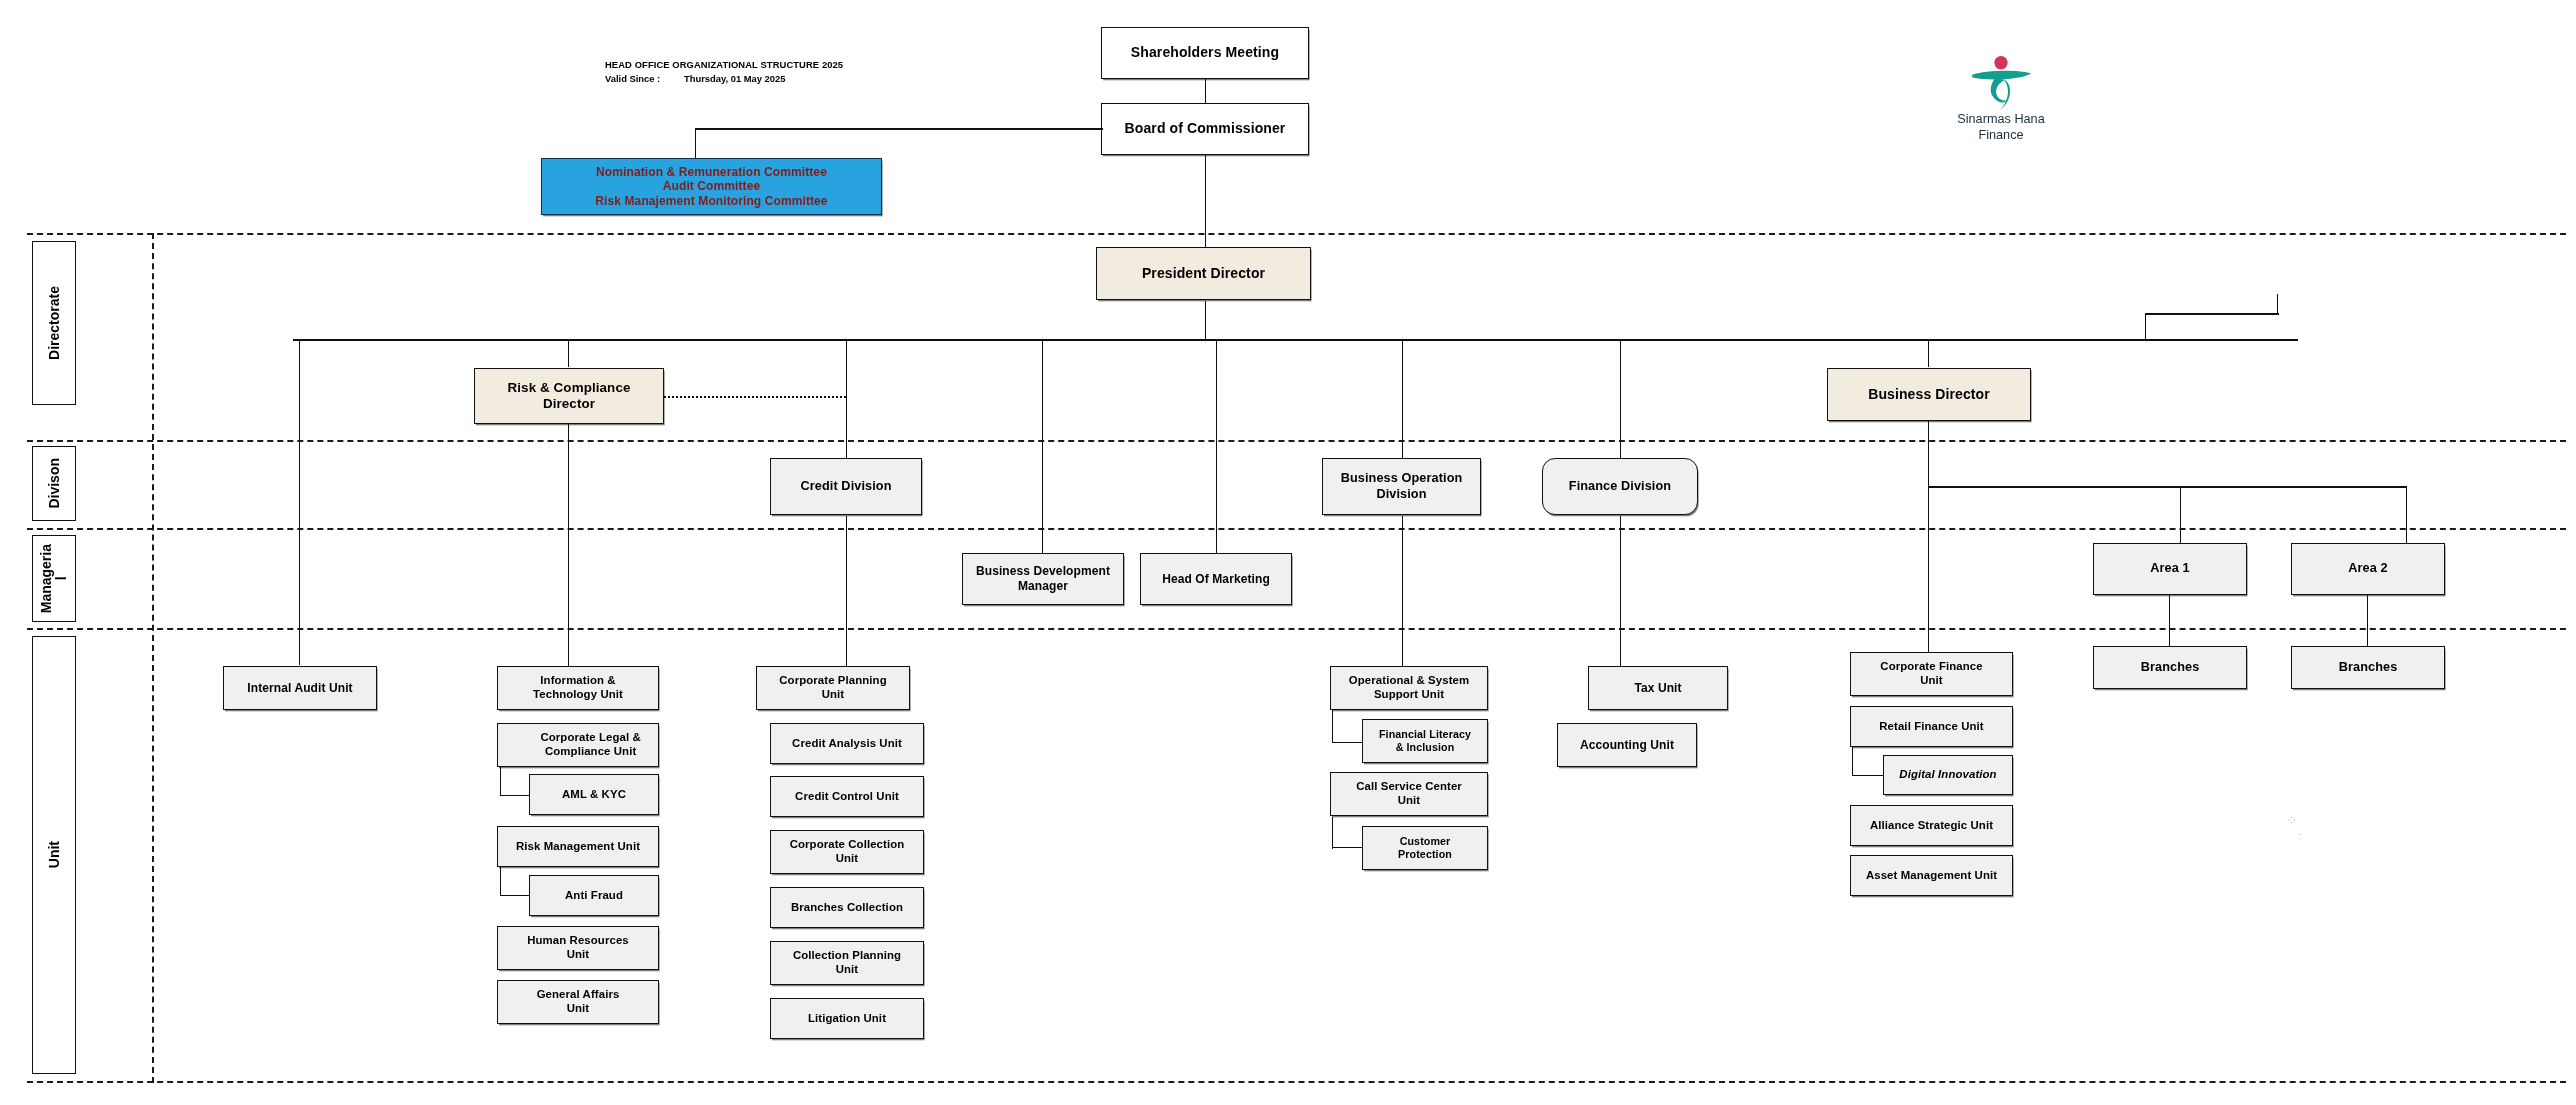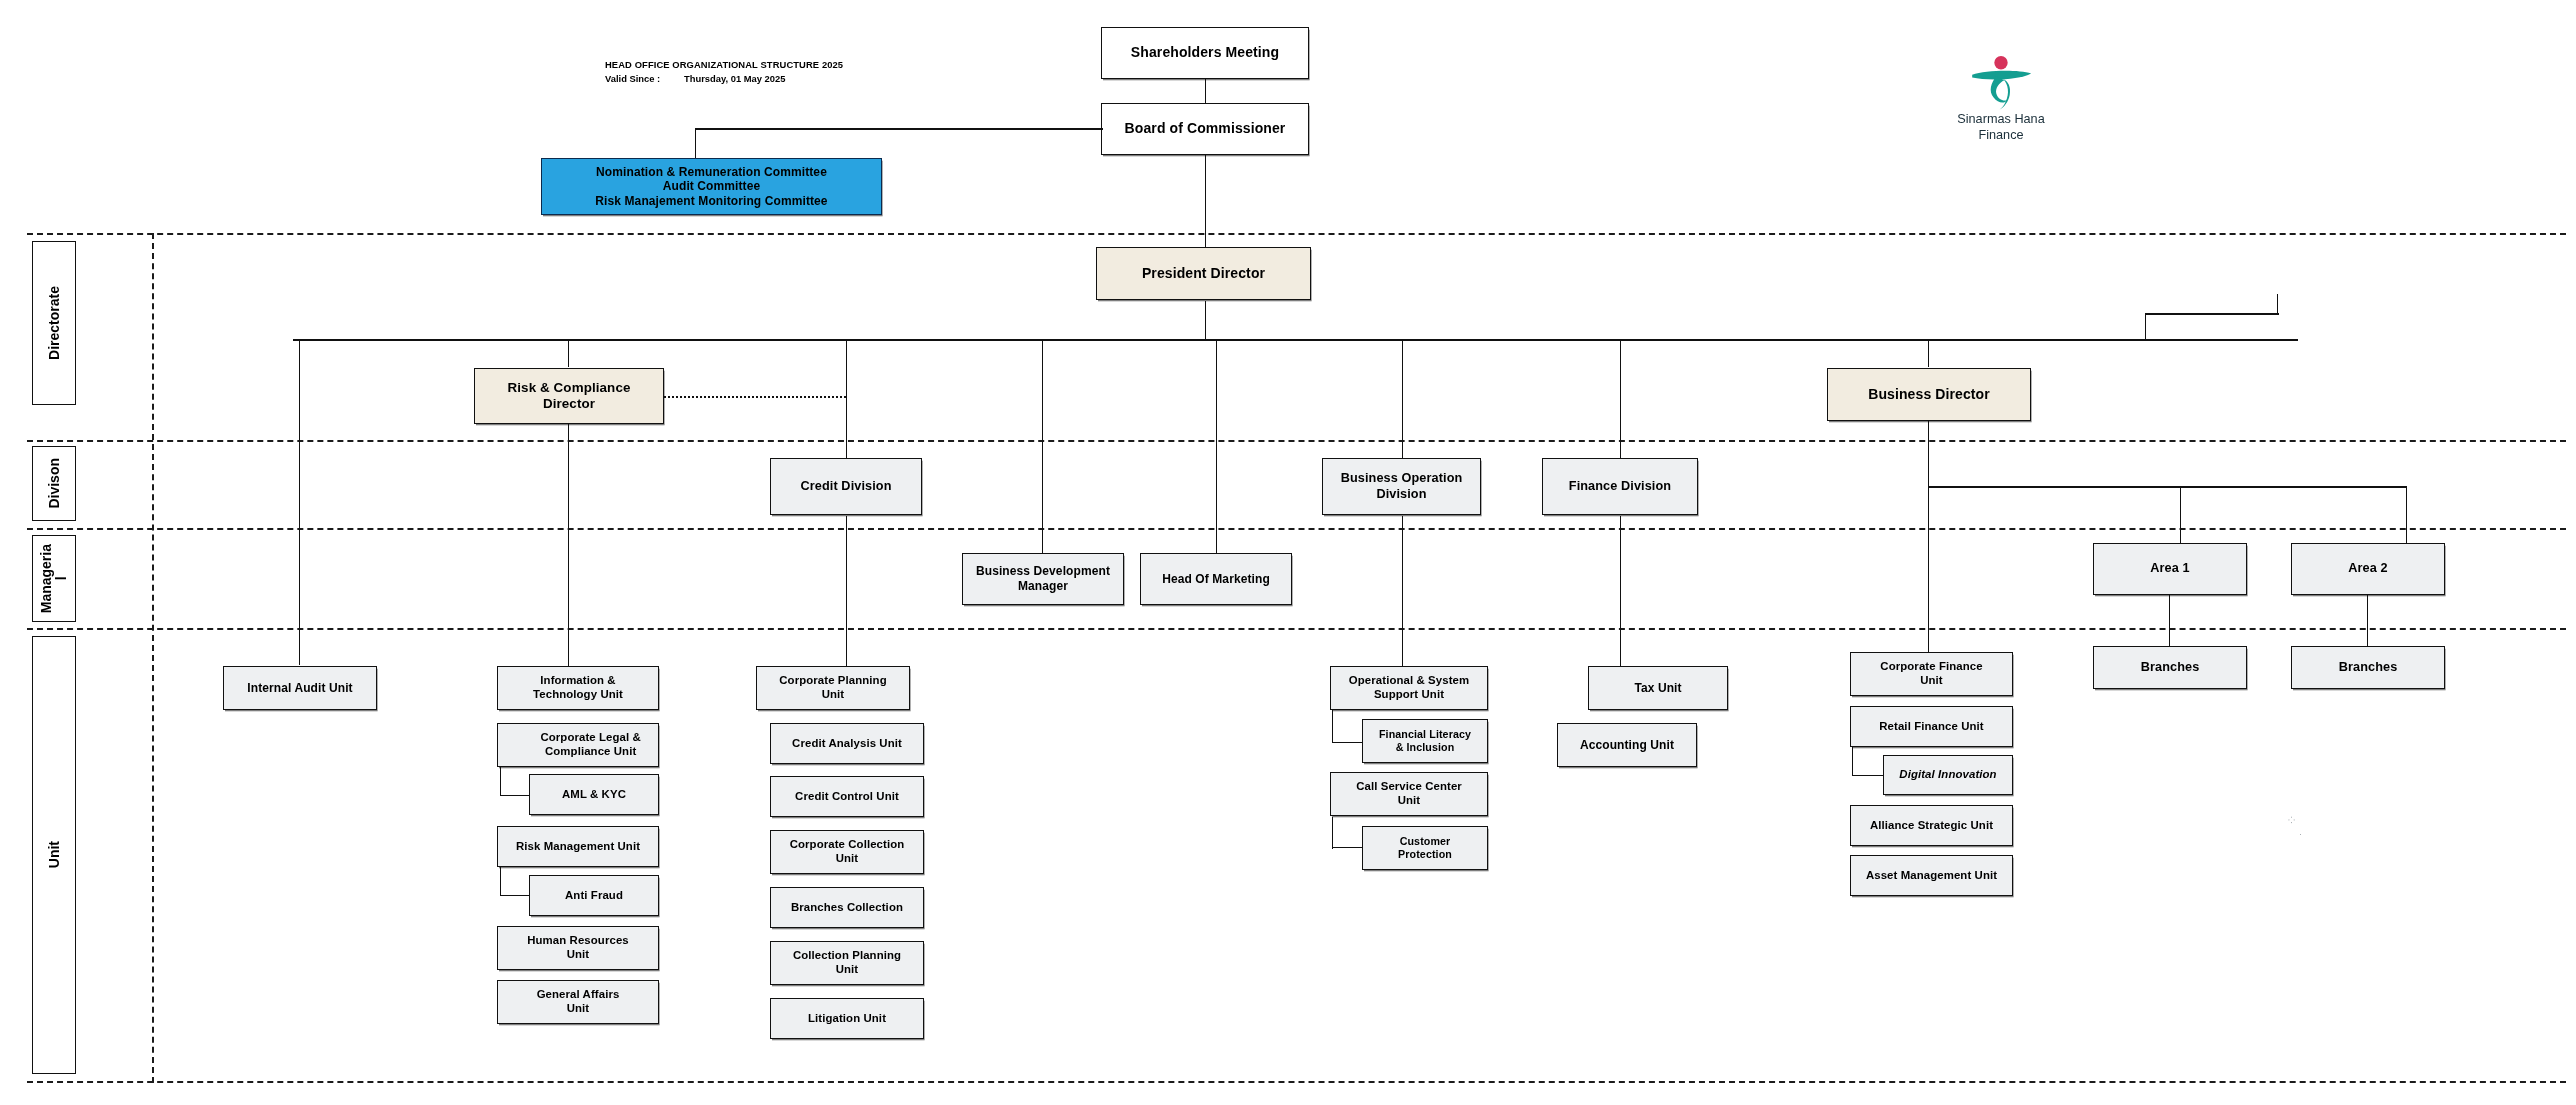--- a/index.html
+++ b/index.html
@@ -19,21 +19,21 @@
     font-weight:bold;
     letter-spacing:0.1px;
     padding:1.3px 2.7px;
     box-shadow:1.3px 2px 0 -0.7px rgba(20,20,20,.55);
   }
   .box span{display:block;width:100%;}
 
   .f-white{background:#ffffff;}
   .f-gray{background:#eef0f2;}
   .f-cream{background:#f2ece0;}
-  .f-blue{background:#29a3e0;border-color:#0c2a4d;color:#000000;justify-content:center;}
+  .f-blue{background:#29a3e0;border-color:#0c2a4d;color:#7f1d1d;justify-content:center;}
 
   
   .ln{position:absolute;background:#111;}
   .lnv{width:1.3px;}
   .lnh{height:1.3px;}
   .lnh-thick{height:2px;background:#111;}
 
   
   .band{
     position:absolute;height:0;border-top:2px dashed #1b1b1b;
@@ -185,21 +185,21 @@
 
   <div class="ln lnv" style="left:1620px; top:339px; height:119px;"></div>
 
   <div class="box f-gray" style="left:770px; top:458px; width:152px; height:57px; font-size:12.7px;">
     <span>Credit Division</span>
   </div>
   <div class="box f-gray" style="left:1322px; top:458px; width:159px; height:57px; font-size:12.7px; white-space:pre-line;">
     <span>Business Operation
 Division</span>
   </div>
-  <div class="box f-gray" style="left:1542px; top:458px; width:156px; height:57px; font-size:12.7px;">
+  <div class="box f-gray" style="left:1542px; top:458px; width:156px; height:57px; font-size:12.7px;border-radius:13px;">
     <span>Finance Division</span>
   </div>
 
   <div class="ln lnv" style="left:846px; top:516px; height:151px;"></div>
   <div class="ln lnv" style="left:1402px; top:516px; height:151px;"></div>
   <div class="ln lnv" style="left:1620px; top:516px; height:151px;"></div>
 
   <div class="box f-gray" style="left:962px; top:553px; width:162px; height:52px; font-size:12px; white-space:pre-line;">
     <span>Business Development
 Manager</span>

